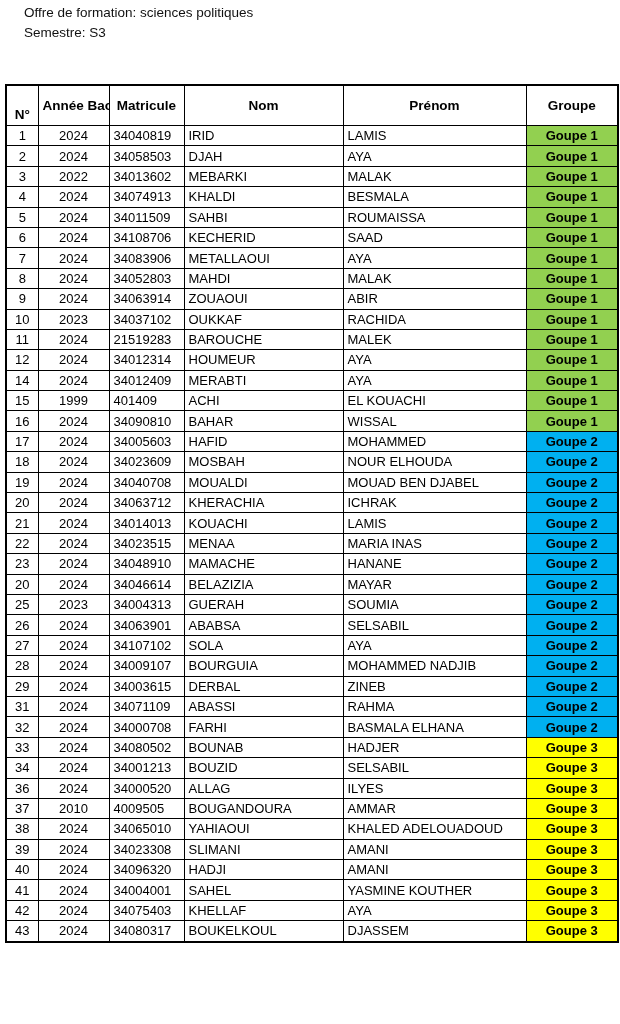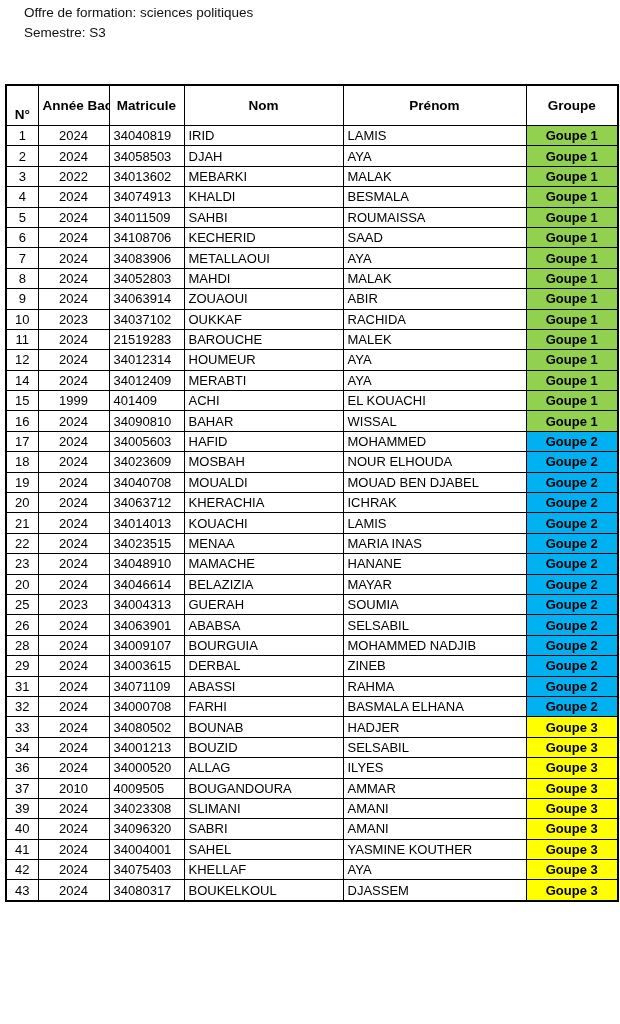--- a/index.html
+++ b/index.html
@@ -297,20 +297,28 @@
         </tr>
         <tr>
           <td class="col-n">26</td>
           <td class="col-annee">2024</td>
           <td class="col-matricule">34063901</td>
           <td class="col-nom">ABABSA</td>
           <td class="col-prenom">SELSABIL</td>
           <td class="col-groupe" style="background-color: rgb(0, 176, 240);">Goupe 2</td>
         </tr>
         <tr>
+          <td class="col-n">27</td>
+          <td class="col-annee">2024</td>
+          <td class="col-matricule">34107102</td>
+          <td class="col-nom">SOLA</td>
+          <td class="col-prenom">AYA</td>
+          <td class="col-groupe" style="background-color: rgb(0, 176, 240);">Goupe 2</td>
+        </tr>
+        <tr>
           <td class="col-n">28</td>
           <td class="col-annee">2024</td>
           <td class="col-matricule">34009107</td>
           <td class="col-nom">BOURGUIA</td>
           <td class="col-prenom">MOHAMMED NADJIB</td>
           <td class="col-groupe" style="background-color: rgb(0, 176, 240);">Goupe 2</td>
         </tr>
         <tr>
           <td class="col-n">29</td>
           <td class="col-annee">2024</td>
@@ -361,32 +369,40 @@
         </tr>
         <tr>
           <td class="col-n">37</td>
           <td class="col-annee">2010</td>
           <td class="col-matricule">4009505</td>
           <td class="col-nom">BOUGANDOURA</td>
           <td class="col-prenom">AMMAR</td>
           <td class="col-groupe" style="background-color: rgb(255, 255, 0);">Goupe 3</td>
         </tr>
         <tr>
+          <td class="col-n">38</td>
+          <td class="col-annee">2024</td>
+          <td class="col-matricule">34065010</td>
+          <td class="col-nom">YAHIAOUI</td>
+          <td class="col-prenom">KHALED ADELOUADOUD</td>
+          <td class="col-groupe" style="background-color: rgb(255, 255, 0);">Goupe 3</td>
+        </tr>
+        <tr>
           <td class="col-n">39</td>
           <td class="col-annee">2024</td>
           <td class="col-matricule">34023308</td>
           <td class="col-nom">SLIMANI</td>
           <td class="col-prenom">AMANI</td>
           <td class="col-groupe" style="background-color: rgb(255, 255, 0);">Goupe 3</td>
         </tr>
         <tr>
           <td class="col-n">40</td>
           <td class="col-annee">2024</td>
           <td class="col-matricule">34096320</td>
-          <td class="col-nom">SABRI</td>
+          <td class="col-nom">HADJI</td>
           <td class="col-prenom">AMANI</td>
           <td class="col-groupe" style="background-color: rgb(255, 255, 0);">Goupe 3</td>
         </tr>
         <tr>
           <td class="col-n">41</td>
           <td class="col-annee">2024</td>
           <td class="col-matricule">34004001</td>
           <td class="col-nom">SAHEL</td>
           <td class="col-prenom">YASMINE KOUTHER</td>
           <td class="col-groupe" style="background-color: rgb(255, 255, 0);">Goupe 3</td>

